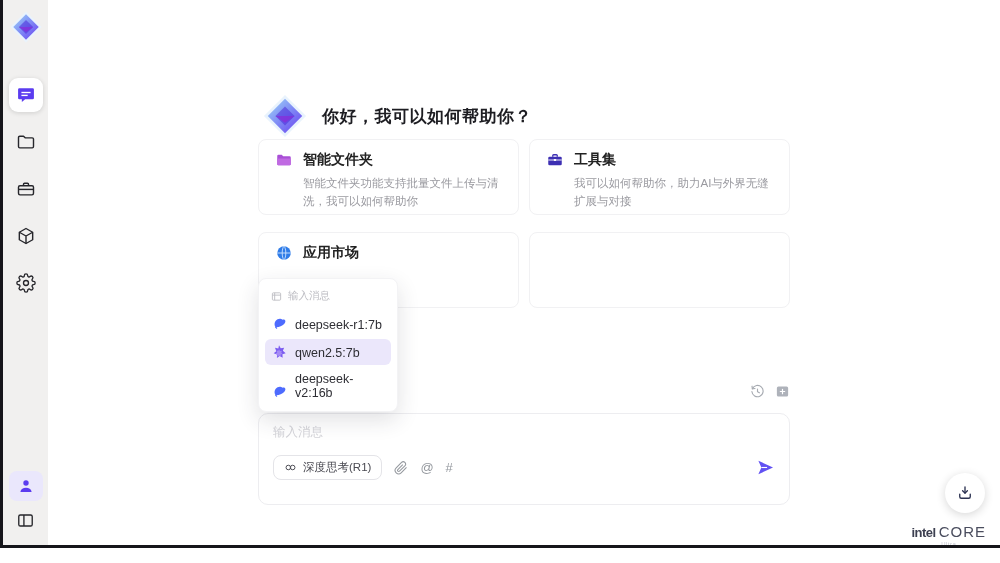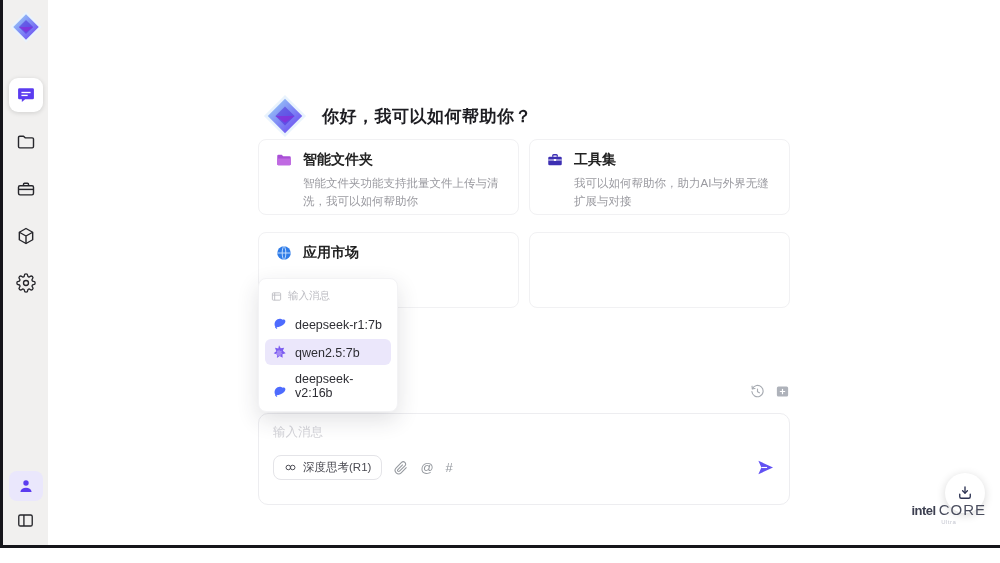--- a/index.html
+++ b/index.html
@@ -70,21 +70,21 @@
   .glyph-btn { font-size:13px; color:#95999f; cursor:pointer; line-height:1; }
   .input-actions svg.tool { width:14px; height:14px; color:#95999f; cursor:pointer; }
   .send-btn { margin-left:auto; cursor:pointer; display:flex; }
   .send-btn svg { width:19px; height:19px; }
 
   
   .fab { position:absolute; right:15px; bottom:35px; width:40px; height:40px; border-radius:50%; background:#fff;
          box-shadow:0 2px 10px rgba(0,0,0,.16); display:flex; align-items:center; justify-content:center;
          cursor:pointer; z-index:45; }
   .fab svg { width:18px; height:18px; }
-  .brand { position:absolute; right:14px; bottom:23px; z-index:45; text-align:center; line-height:1; }
+  .brand { position:absolute; right:14px; bottom:1px; z-index:45; text-align:center; line-height:1; }
   .brand-line { display:flex; align-items:baseline; gap:3px; justify-content:flex-end; }
   .brand-intel { font-size:13px; font-weight:bold; color:#3c3f50; letter-spacing:-0.5px; }
   .brand-core { font-size:15px; font-weight:300; color:#4a4d5e; letter-spacing:1px; }
   .brand-sub { font-size:6px; color:#c3c5cf; margin-top:2px; letter-spacing:.5px; }
 </style>
 </head>
 <body>
 
 <div class="page">
   <div class="bezel-left"></div>

